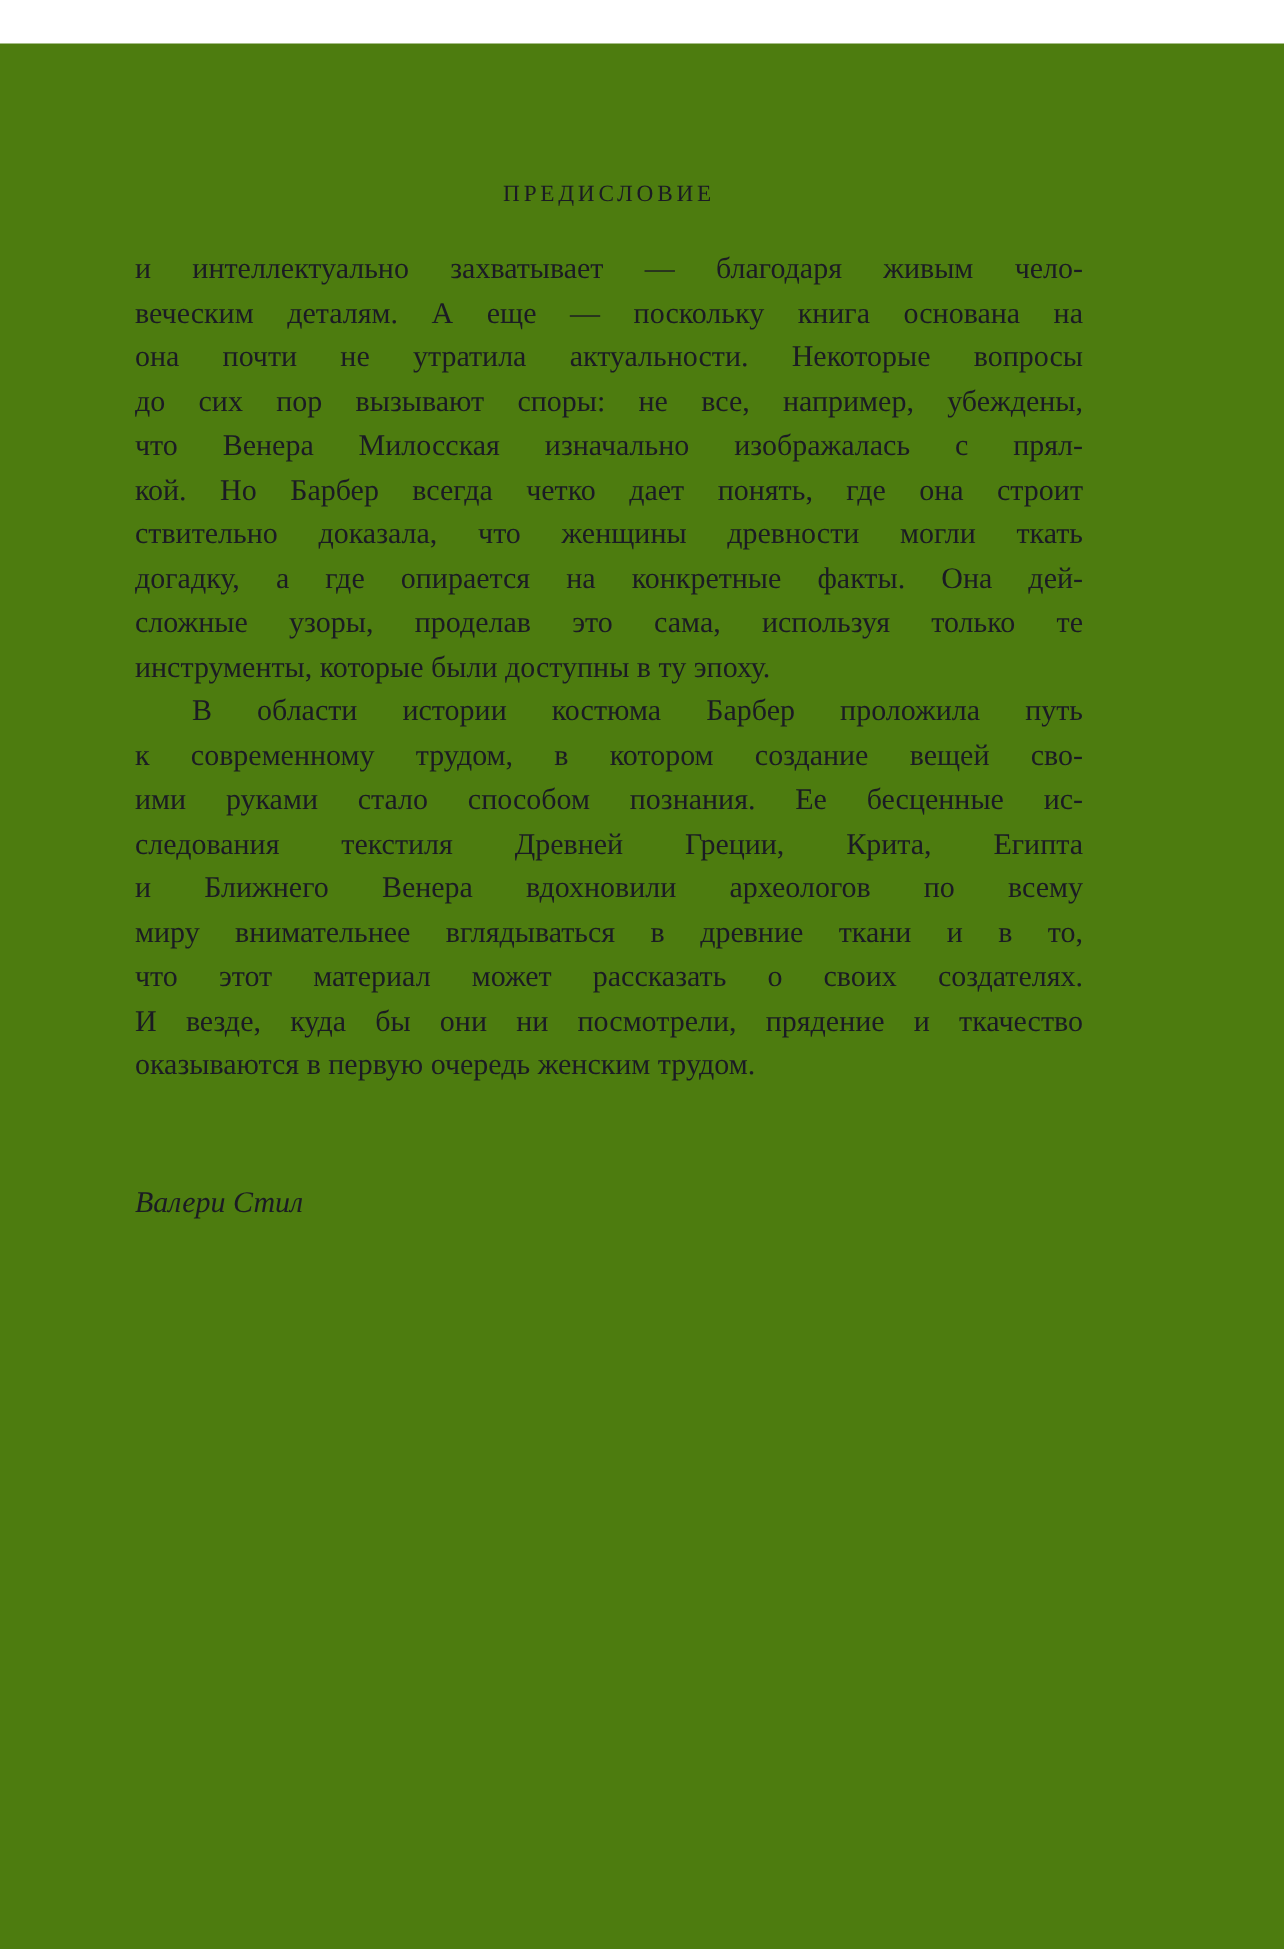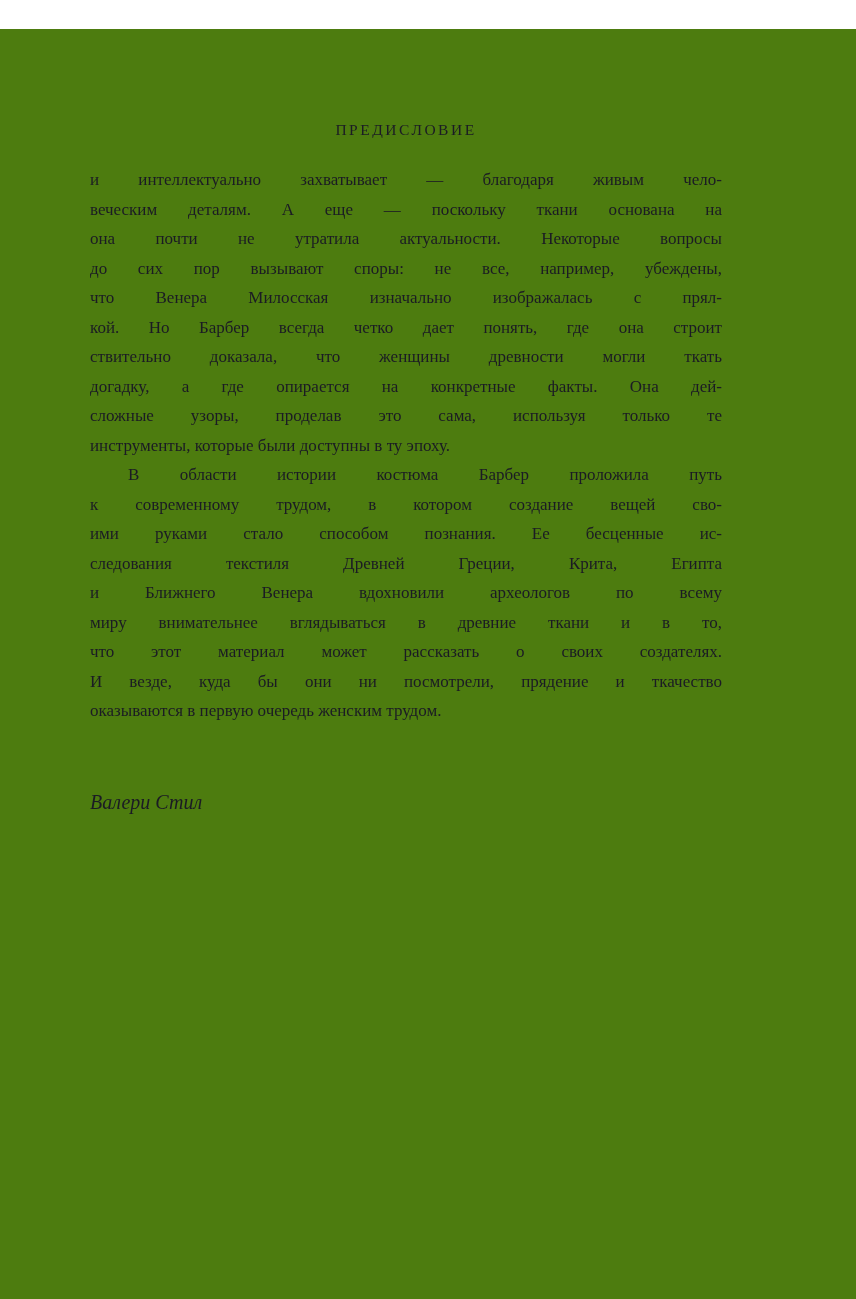--- a/index.html
+++ b/index.html
@@ -26,21 +26,21 @@
       letter-spacing: 2.5px;
       font-weight: normal;
       text-transform: uppercase;
     }
 
     .body-text {
       position: absolute;
       top: 136px;
       left: 90px;
       width: 632px;
-      font-size: 17px;
+      font-size: 20px;
       line-height: 29.5px;
     }
 
     .line {
       text-align: justify;
       text-align-last: justify;
     }
     .line.last {
       text-align-last: left;
     }
@@ -61,21 +61,21 @@
   </style>
 </head>
 <body>
 
 <div class="page">
   <div class="running-head">ПРЕДИСЛОВИЕ</div>
 
   <div class="body-text">
       <div class="paragraph">
         <div class="line">и интеллектуально захватывает — благодаря живым чело-</div>
-        <div class="line">веческим деталям. А еще — поскольку ткани основана на</div>
+        <div class="line">веческим деталям. А еще — поскольку книга основана на</div>
         <div class="line">она почти не утратила актуальности. Некоторые вопросы</div>
         <div class="line">до сих пор вызывают споры: не все, например, убеждены,</div>
         <div class="line">что Венера Милосская изначально изображалась с прял-</div>
         <div class="line">кой. Но Барбер всегда четко дает понять, где она строит</div>
         <div class="line">ствительно доказала, что женщины древности могли ткать</div>
         <div class="line">догадку, а где опирается на конкретные факты. Она дей-</div>
         <div class="line">сложные узоры, проделав это сама, используя только те</div>
         <div class="line last">инструменты, которые были доступны в ту эпоху.</div>
       </div>
       <div class="paragraph indent">

